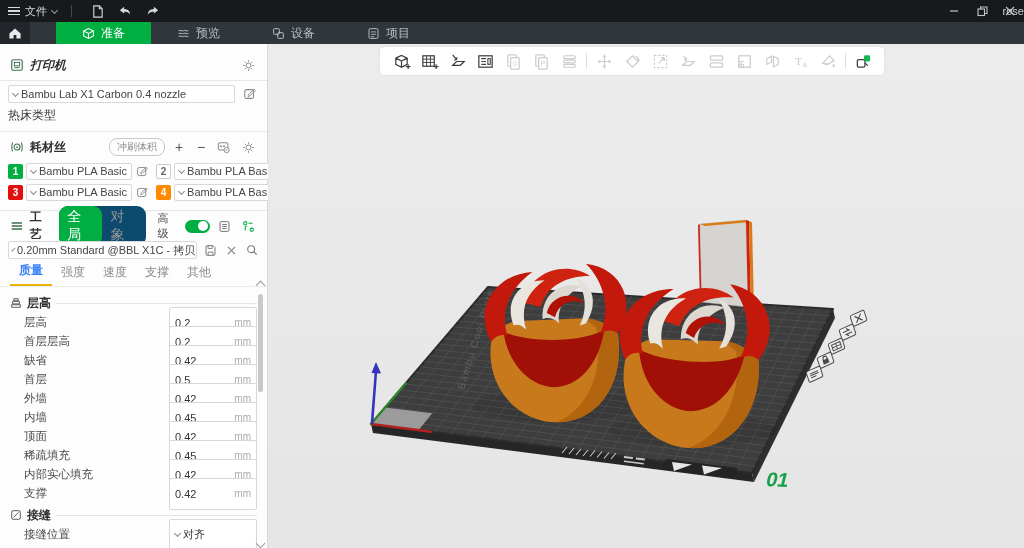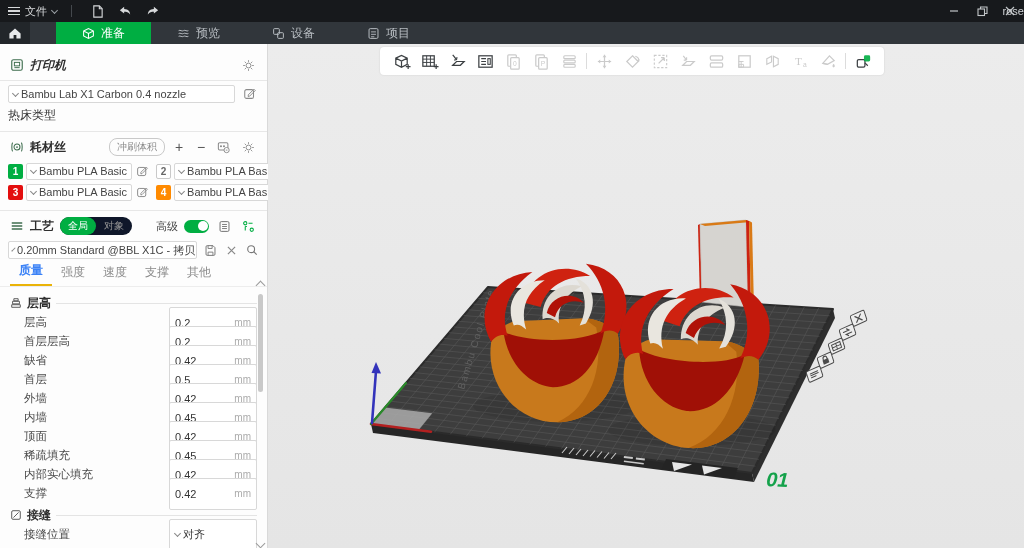--- a/index.html
+++ b/index.html
@@ -43,21 +43,21 @@
   .icbtn{display:flex;align-items:center;justify-content:center;width:18px;height:18px;color:#777;}
   .row{display:flex;align-items:center;padding:0 8px;margin:4px 0;gap:6px;}
   .pill{border:1px solid #c9c9c9;border-radius:8px;color:#8a8a8a;font-size:10px;padding:1px 7px;}
   .pm{font-size:14px;color:#555;width:16px;text-align:center;line-height:12px;}
   .fgrid{display:grid;grid-template-columns:1fr 1fr;gap:3px 6px;padding:2px 8px 4px 8px;}
   .fslot{display:flex;align-items:center;gap:3px;}
   .fnum{width:15px;height:15px;border-radius:2px;font-size:10px;font-weight:bold;color:#fff;display:flex;align-items:center;justify-content:center;}
   .fnum.n1{background:#00AE42;} .fnum.n2{background:#fff;color:#666;border:1px solid #c9c9c9;}
   .fnum.n3{background:#E30E0E;} .fnum.n4{background:#FF8A00;}
   .fslot .combo{flex:1;height:17px;}
-  .scope{display:flex;align-items:center;background:#0f172a;border-radius:9px;font-size:10px;}
+  .scope{display:flex;align-items:center;background:#0c4a6e;border-radius:9px;font-size:14px;}
   .scope .on{background:#00AE42;color:#fff;border-radius:9px;padding:2px 8px;}
   .scope .off{color:#979797;padding:2px 8px;}
   .advlbl{font-size:11px;color:#444;}
   .switch{position:relative;width:25px;height:13px;border-radius:7px;background:#00AE42;}
   .switch i{position:absolute;top:1.5px;right:1.5px;width:10px;height:10px;border-radius:50%;background:#fff;}
   .ptabs{display:flex;align-items:flex-end;gap:0;padding:0 10px;height:24px;border-bottom:1px solid #ededed;}
   .ptab{padding:3px 9px 5px 9px;font-size:12px;color:#8b8b8b;}
   .ptab.active{color:#3b82f6;font-weight:bold;border-bottom:2px solid #eab308;}
   .params{position:relative;padding:4px 0 0 0;}
   .pgroup{display:flex;align-items:center;gap:5px;height:20px;padding:0 10px;margin-top:2px;}

